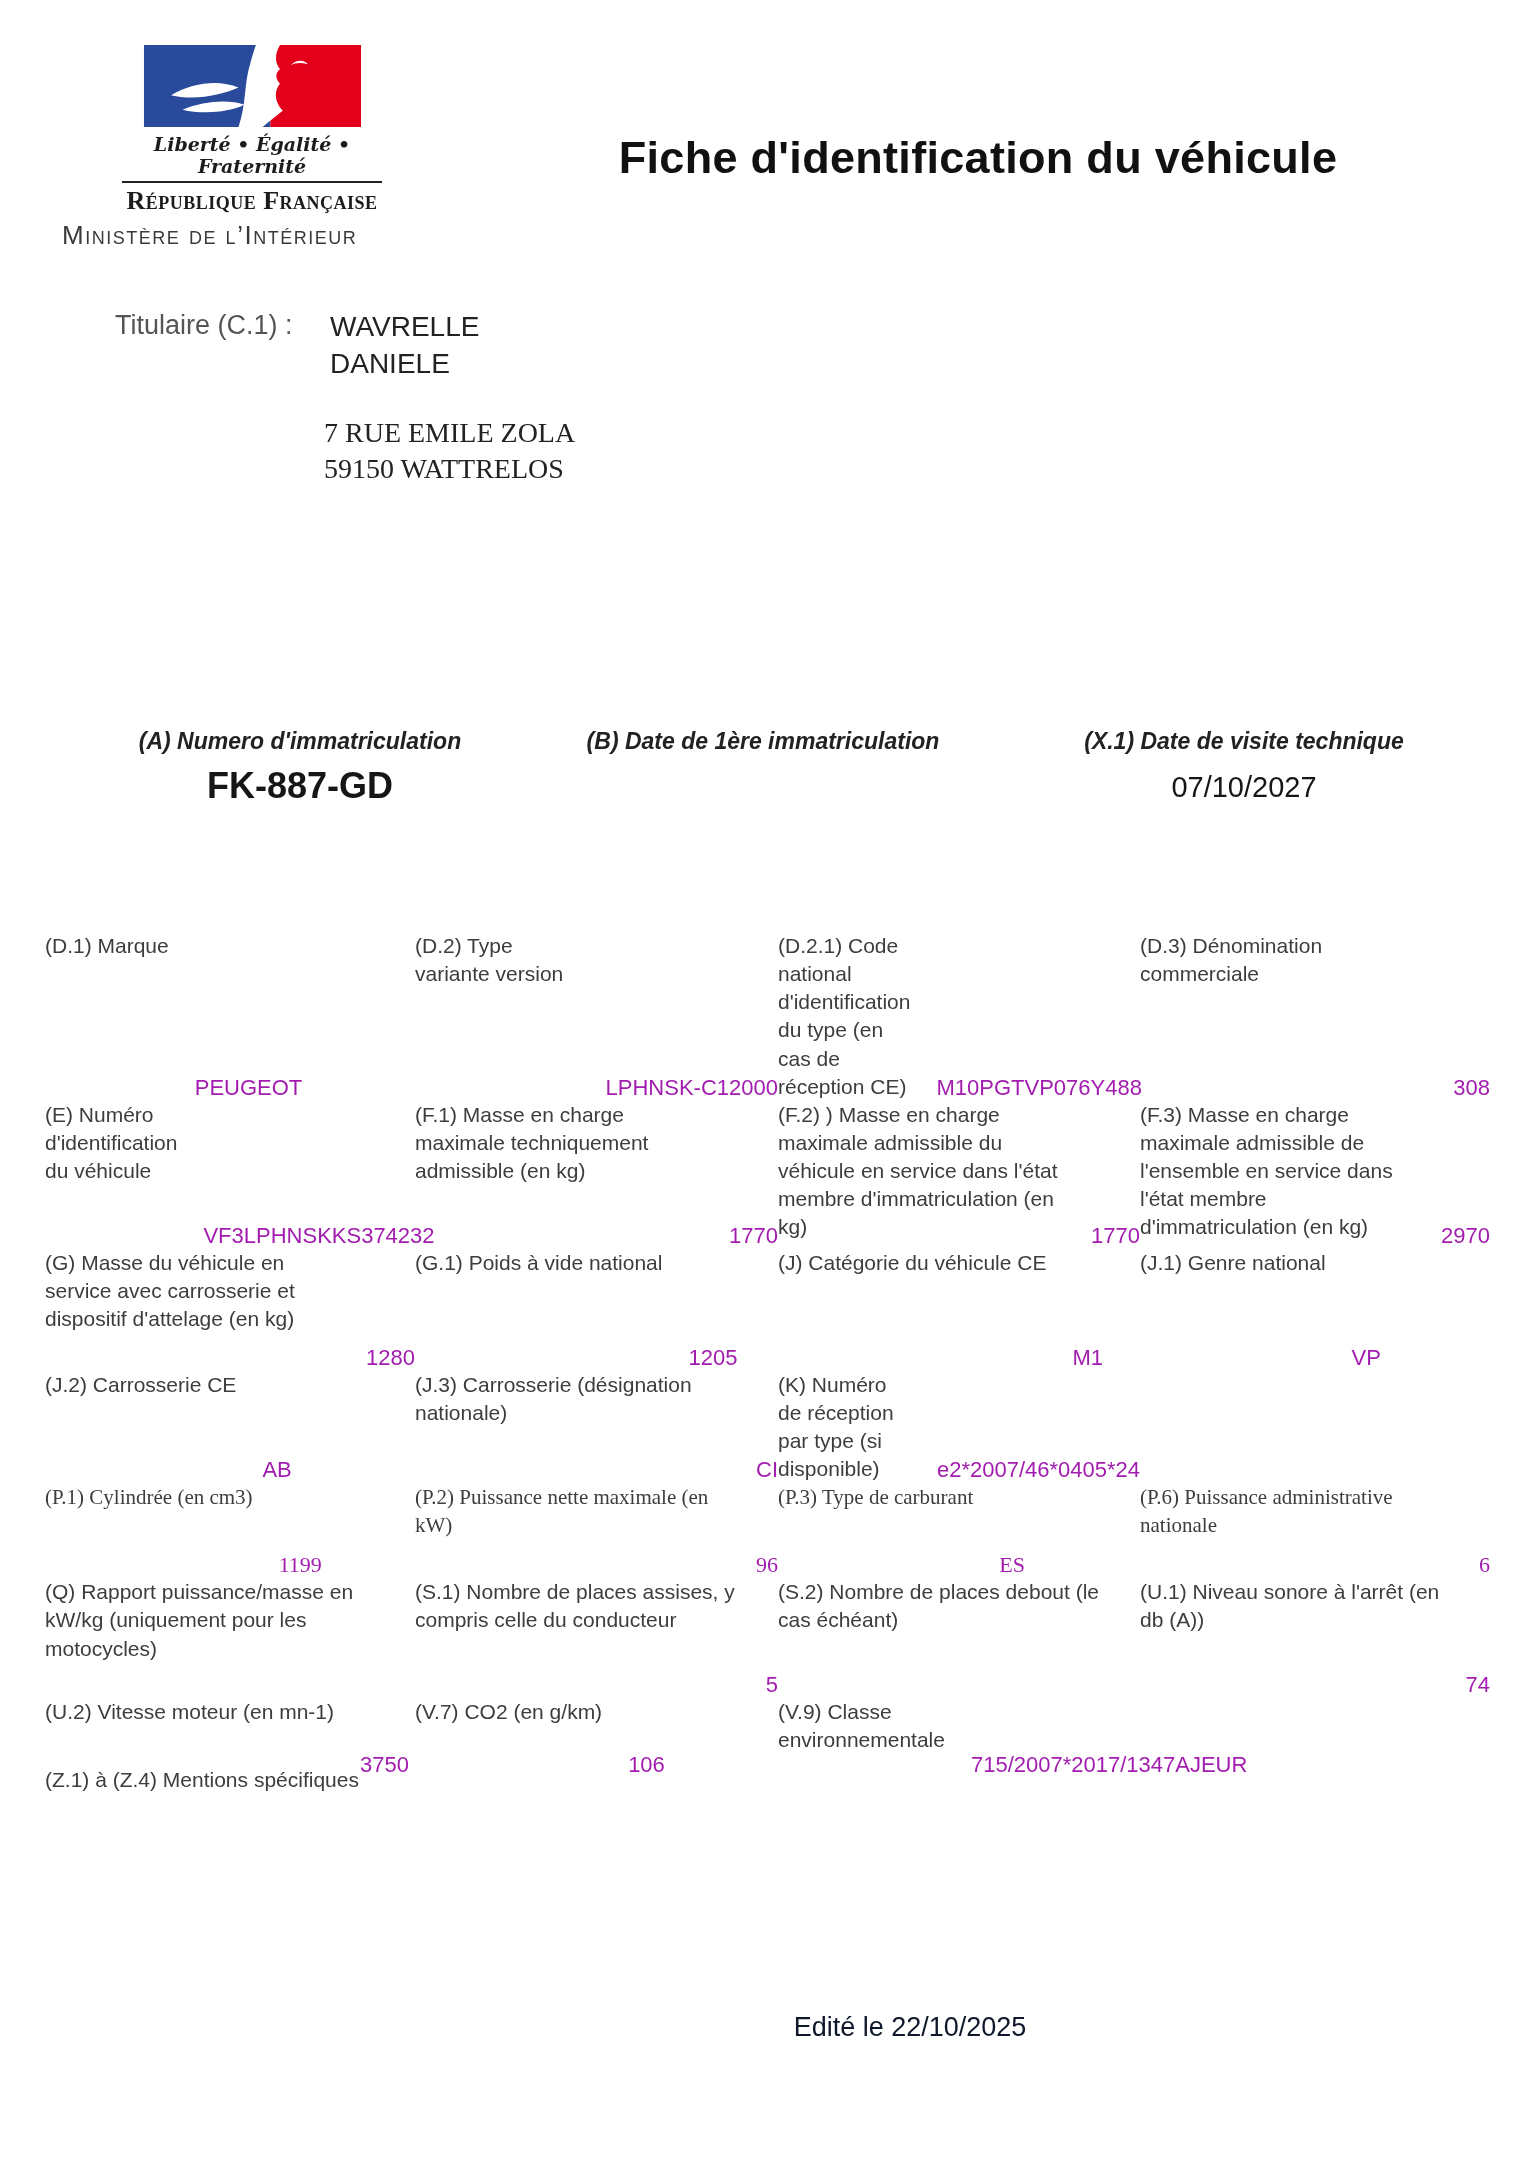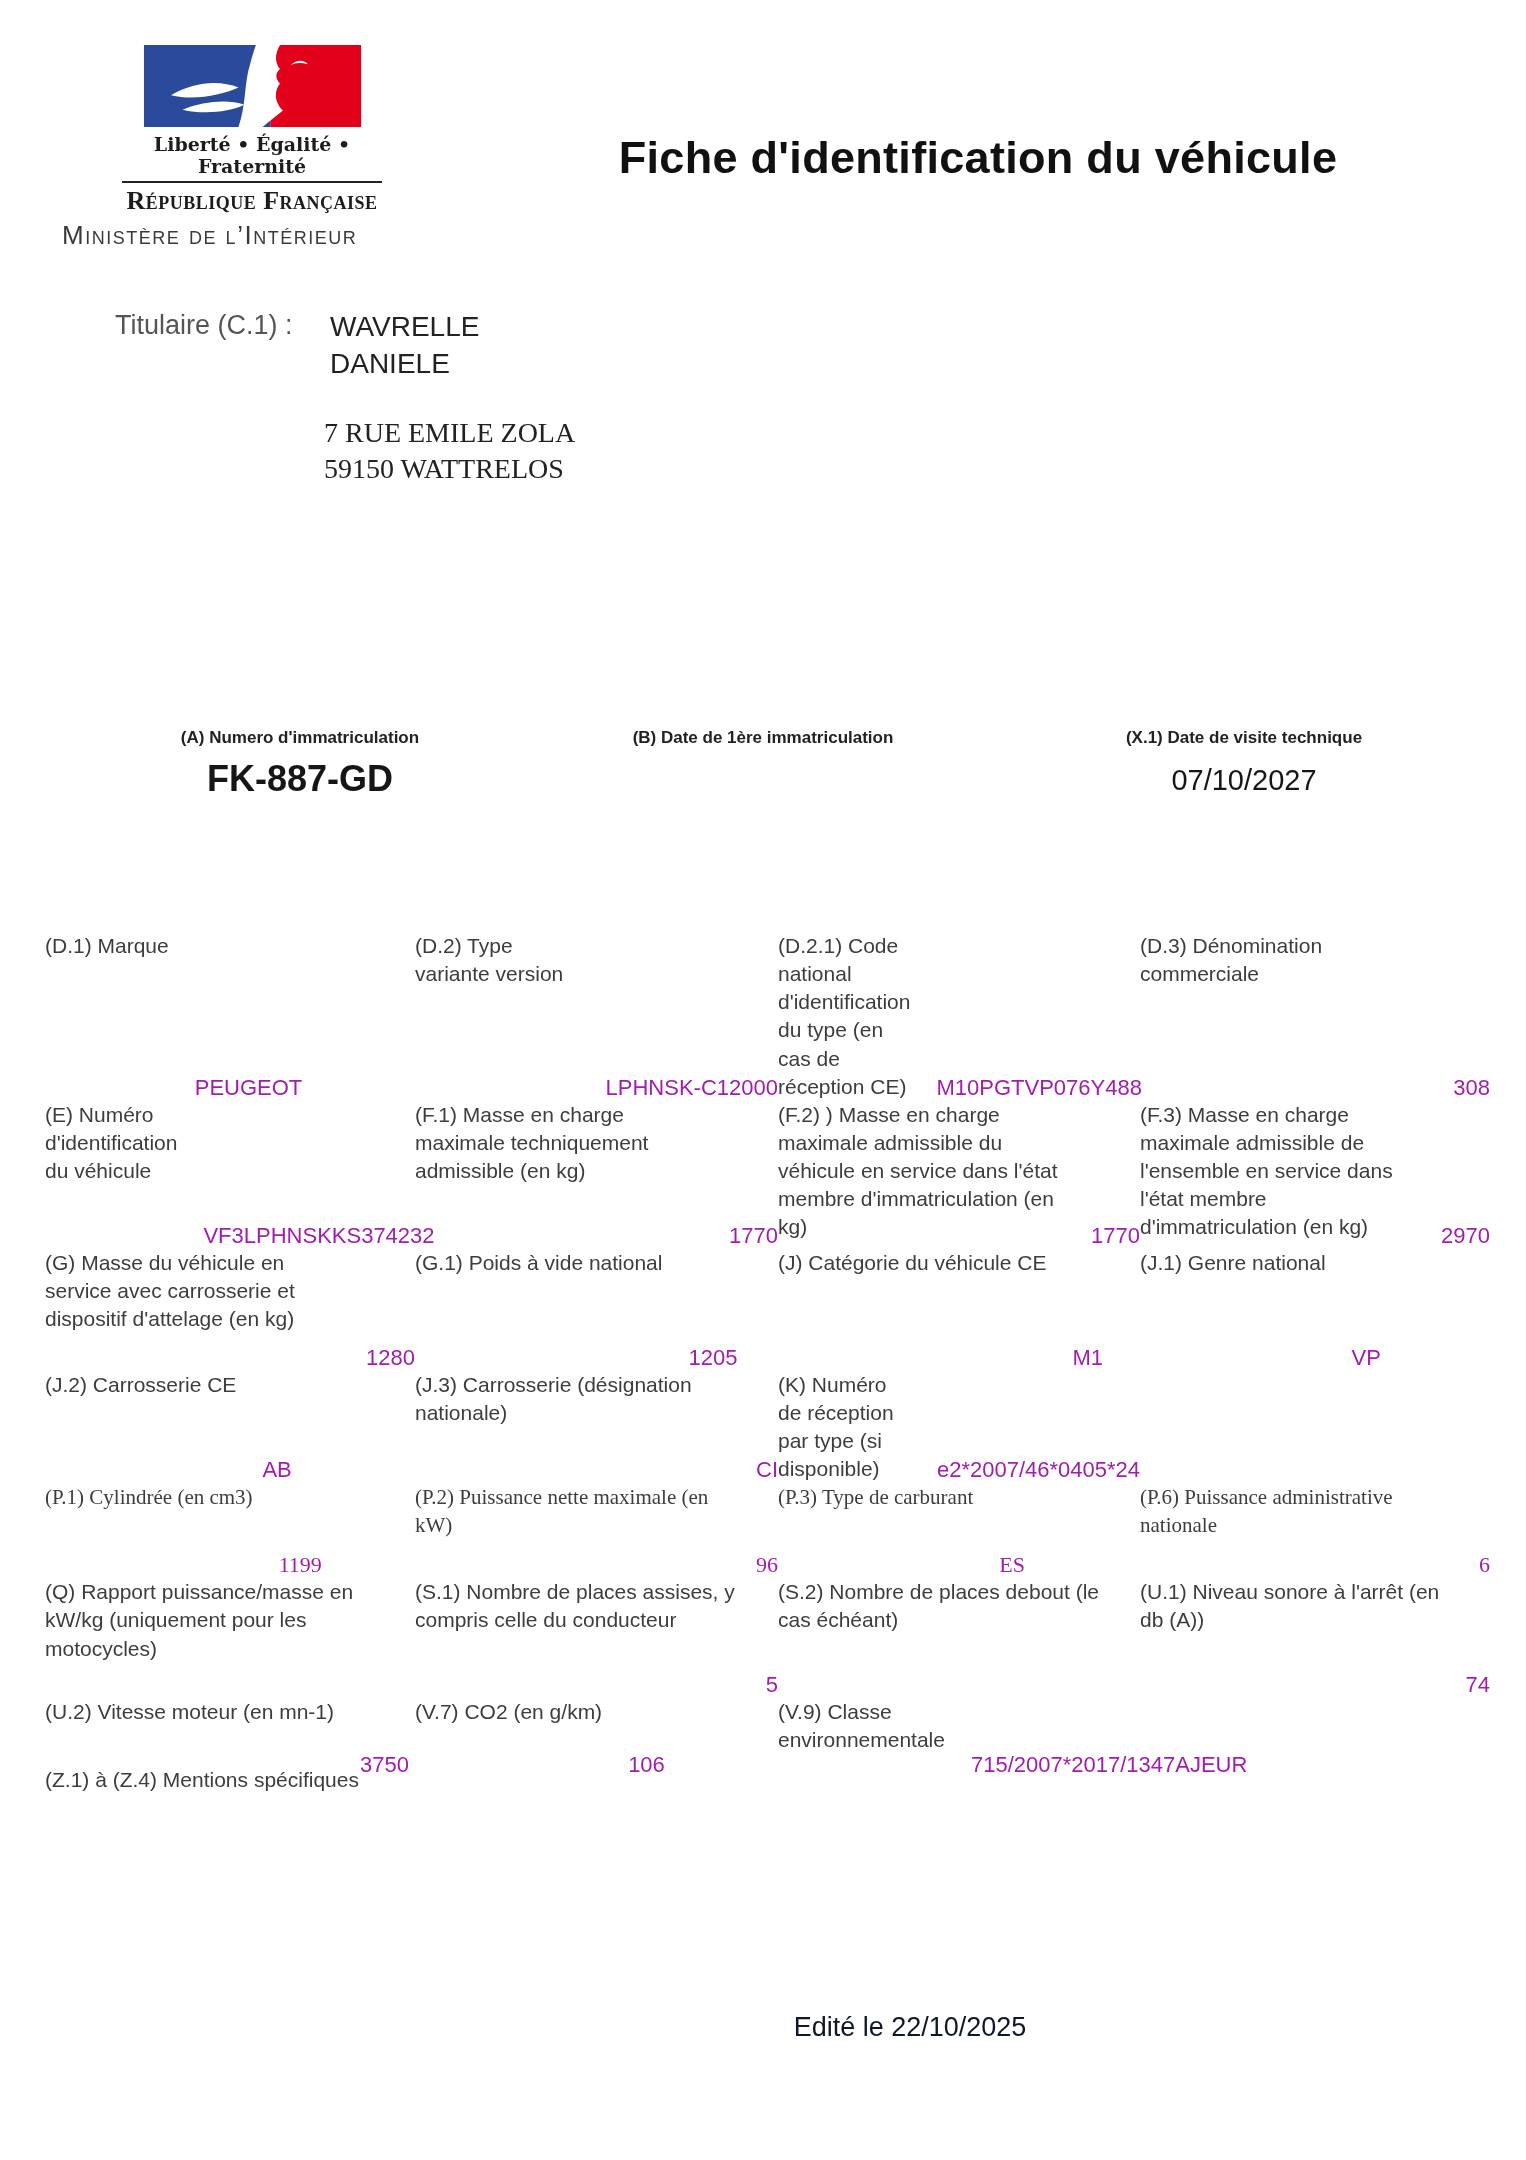--- a/index.html
+++ b/index.html
@@ -5,21 +5,21 @@
   html,body { margin:0; padding:0; background:#ffffff; }
   .page {
     position:relative; width:1526px; height:2160px; background:#ffffff;
     font-family:"Liberation Sans", sans-serif; color:#1a1a1a; overflow:hidden;
   }
 
   
   .logo-block { position:absolute; left:122px; top:45px; width:260px; text-align:center; }
   .logo-svg { width:225px; height:82px; display:block; margin:0 auto; }
   .motto {
-    font-family:"DejaVu Serif", serif; font-weight:700;
+    font-family:"DejaVu Serif", serif; font-style:italic; font-weight:700;
     font-size:19px; color:#1c1c1c; width:fit-content; margin:6px auto 0;
     padding:0 2px 4px; border-bottom:2px solid #222;
   }
   .republic {
     font-family:"Liberation Serif", serif; font-variant:small-caps; font-weight:700;
     font-size:26px; letter-spacing:0.5px; color:#1c1c1c; margin-top:3px; white-space:nowrap;
   }
 
   
   .ministry {
@@ -32,21 +32,21 @@
   }
 
   
   .holder-label { position:absolute; left:115px; top:310px; font-size:27px; color:#555; }
   .holder-name  { position:absolute; left:330px; top:308px; font-size:28px; line-height:37px; color:#222; }
   .holder-address { position:absolute; left:324px; top:415px; font-size:28px; line-height:36px; color:#222;font-family:Liberation Serif, serif; }
 
   
   .reg-box { position:absolute; top:728px; width:400px; text-align:center; }
   .reg-box.b0 { left:100px; } .reg-box.b1 { left:563px; } .reg-box.b2 { left:1044px; }
-  .reg-label { font-size:17px; font-weight:700; color:#222; }
+  .reg-label { font-size:23px; font-weight:700; color:#222;font-style:italic; }
   .reg-value { margin-top:16px; font-size:29px; color:#161616; }
   .reg-value.plate { margin-top:10px; font-size:36px; font-weight:700; }
 
   
   .fields { position:absolute; left:45px; top:932px; width:1460px; }
   .frow { display:grid; grid-template-columns:370px 363px 362px 350px; }
   .frow.r0 { min-height:125px; } .frow.r1 { min-height:148px; }
   .frow.r2 { min-height:122px; } .frow.r3 { min-height:95px;  }
   .frow.r4 { min-height:95px;font-family:Liberation Serif, serif;  } .frow.r5 { min-height:120px; }
   .frow.r6 { min-height:80px;  }

